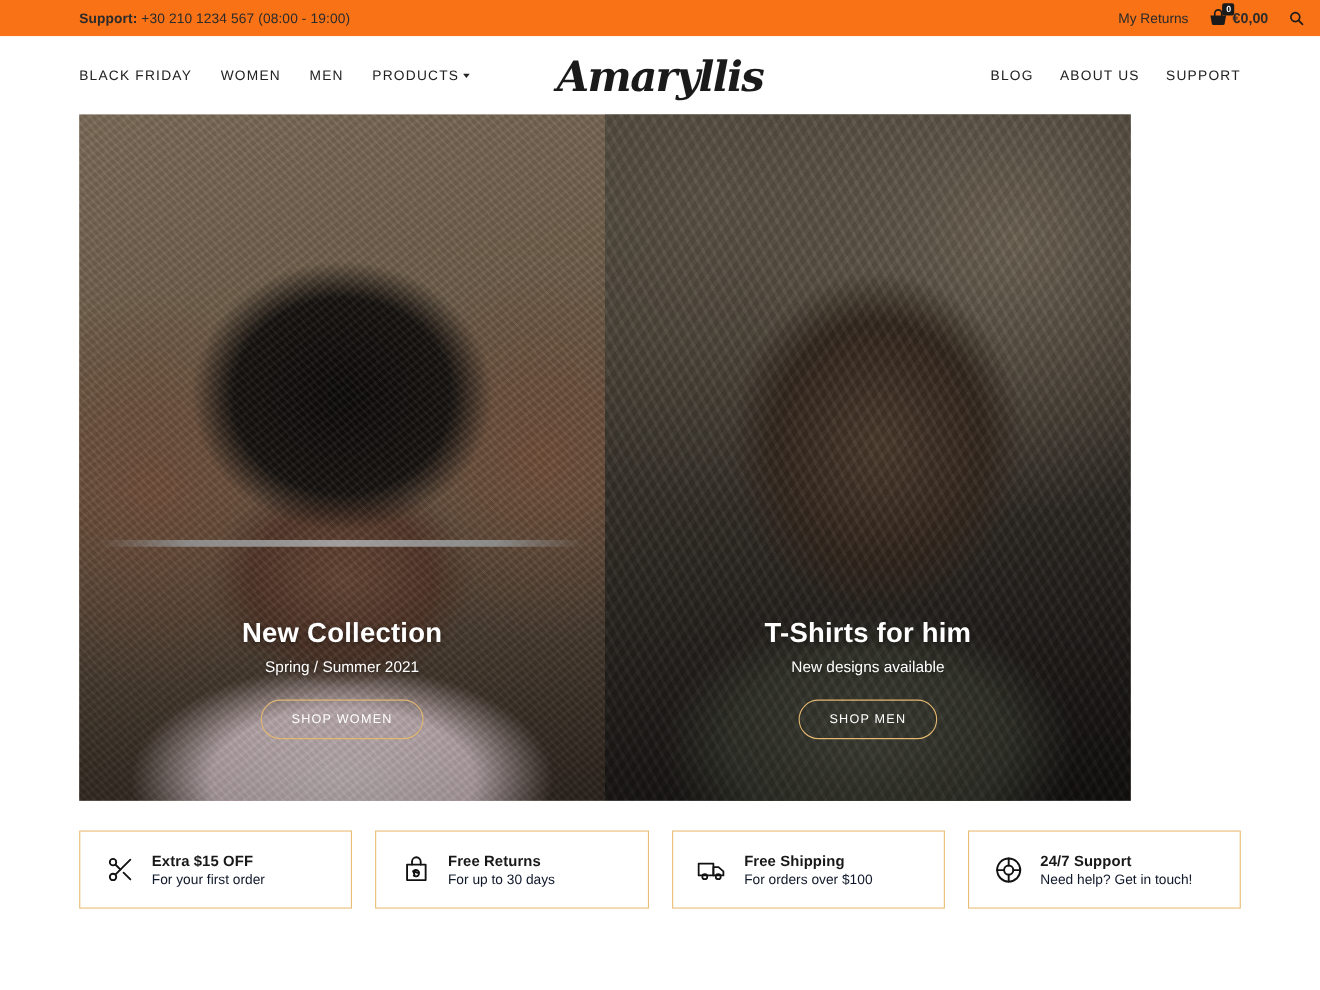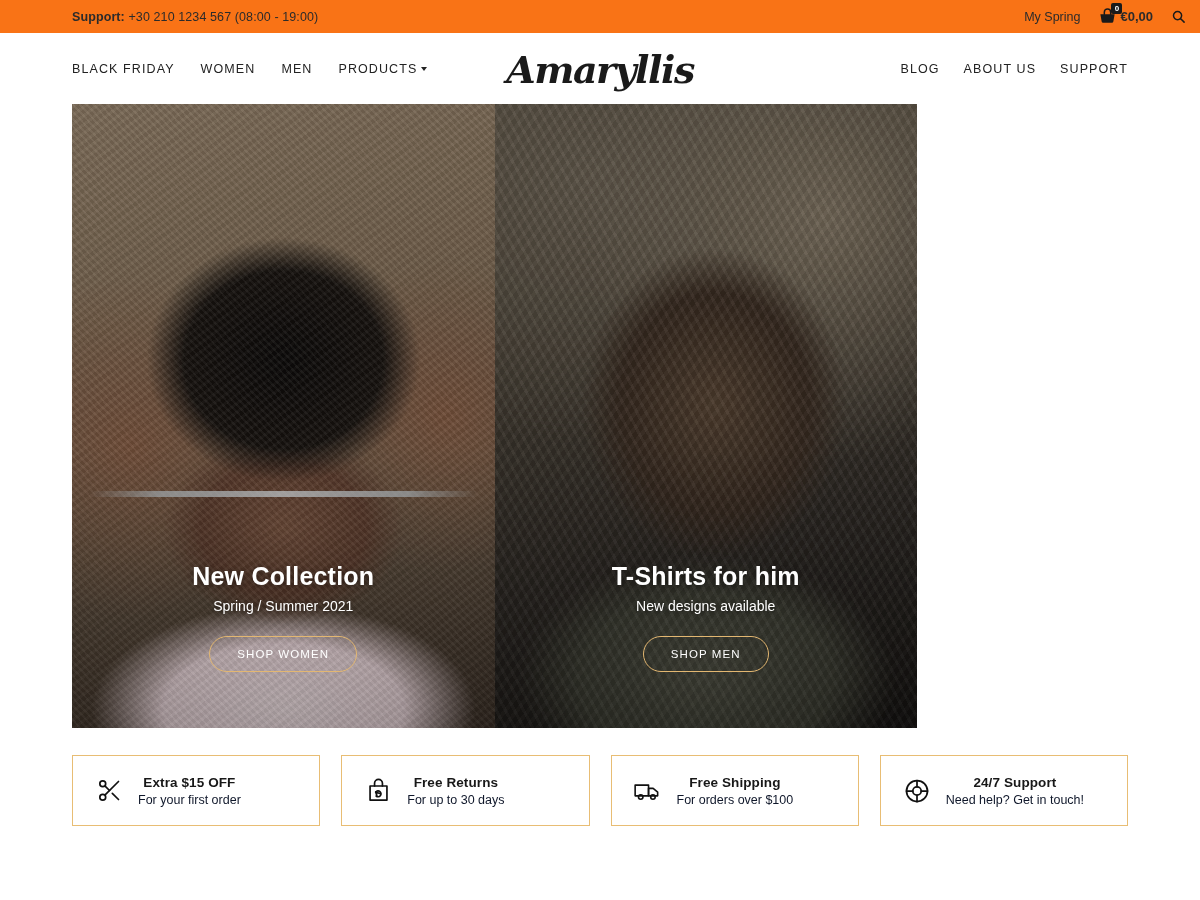--- a/index.html
+++ b/index.html
@@ -103,21 +103,21 @@
     color: #1a1a1a;
     cursor: pointer;
     white-space: nowrap;
   }
   .nav-right { margin-left: auto; display: flex; align-items: center; gap: 24px; }
 
   
   .hero {
     display: flex;
     margin: 0 72px;
-    width: 845px;
+    width: 956px;
     height: 624px;
   }
   .hero-panel {
     position: relative;
     width: 528px;
     height: 624px;
     overflow: hidden;
     cursor: pointer;
   }
 
@@ -203,21 +203,20 @@
     cursor: pointer;
     font-family: "Liberation Sans", sans-serif;
   }
 
   
   .features {
     display: flex;
     gap: 21px;
     margin: 27px 72px 0;
     width: 1056px;
-    text-align: center;
   }
   .feature-card {
     flex: 1;
     height: 71px;
     border: 1px solid #e8bd74;
     display: flex;
     align-items: center;
     gap: 14px;
     padding: 0 21px;
     background: #fff;
@@ -229,21 +228,21 @@
   .feature-sub { font-size: 12.5px; font-weight: 400; color: #0f172a; }
 </style>
 </head>
 <body>
 
 <div class="topbar">
   <div class="topbar-support">
     <b>Support:</b><span> +30 210 1234 567 (08:00 - 19:00)</span>
   </div>
   <div class="topbar-right">
-    <a class="topbar-link">My Spring</a>
+    <a class="topbar-link">My Returns</a>
 
     <div class="cart-wrap">
       <span class="cart-icon-box">
         <svg width="19" height="19" viewBox="0 0 24 24" fill="none" stroke="#1a1a1a" stroke-width="1.9" stroke-linecap="round" stroke-linejoin="round">
           <path d="M3 9h18l-1.6 9.2a2 2 0 0 1-2 1.8H6.6a2 2 0 0 1-2-1.8L3 9z" fill="#1a1a1a" stroke="none"></path>
           <path d="M8 9V6.5a4 4 0 0 1 8 0V9"></path>
         </svg>
         <span class="cart-badge">0</span>
       </span>
       <span class="cart-total">€0,00</span>

